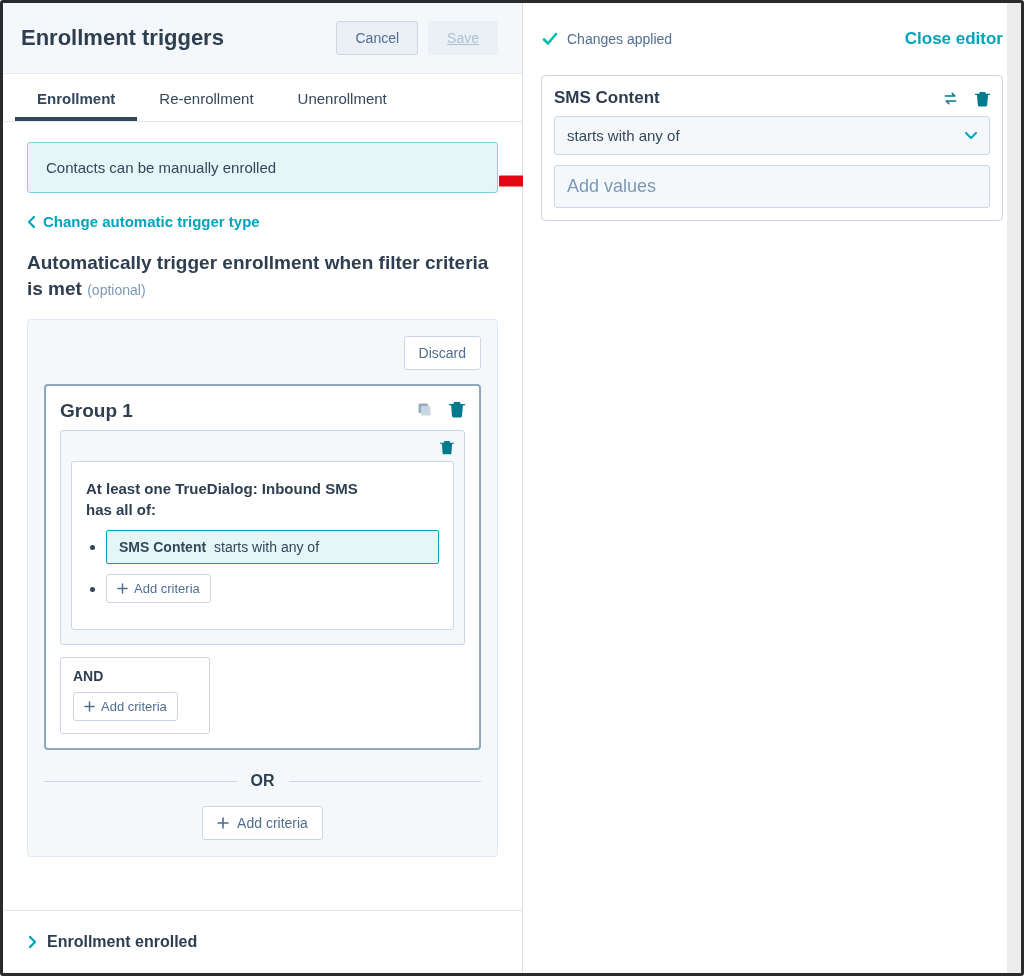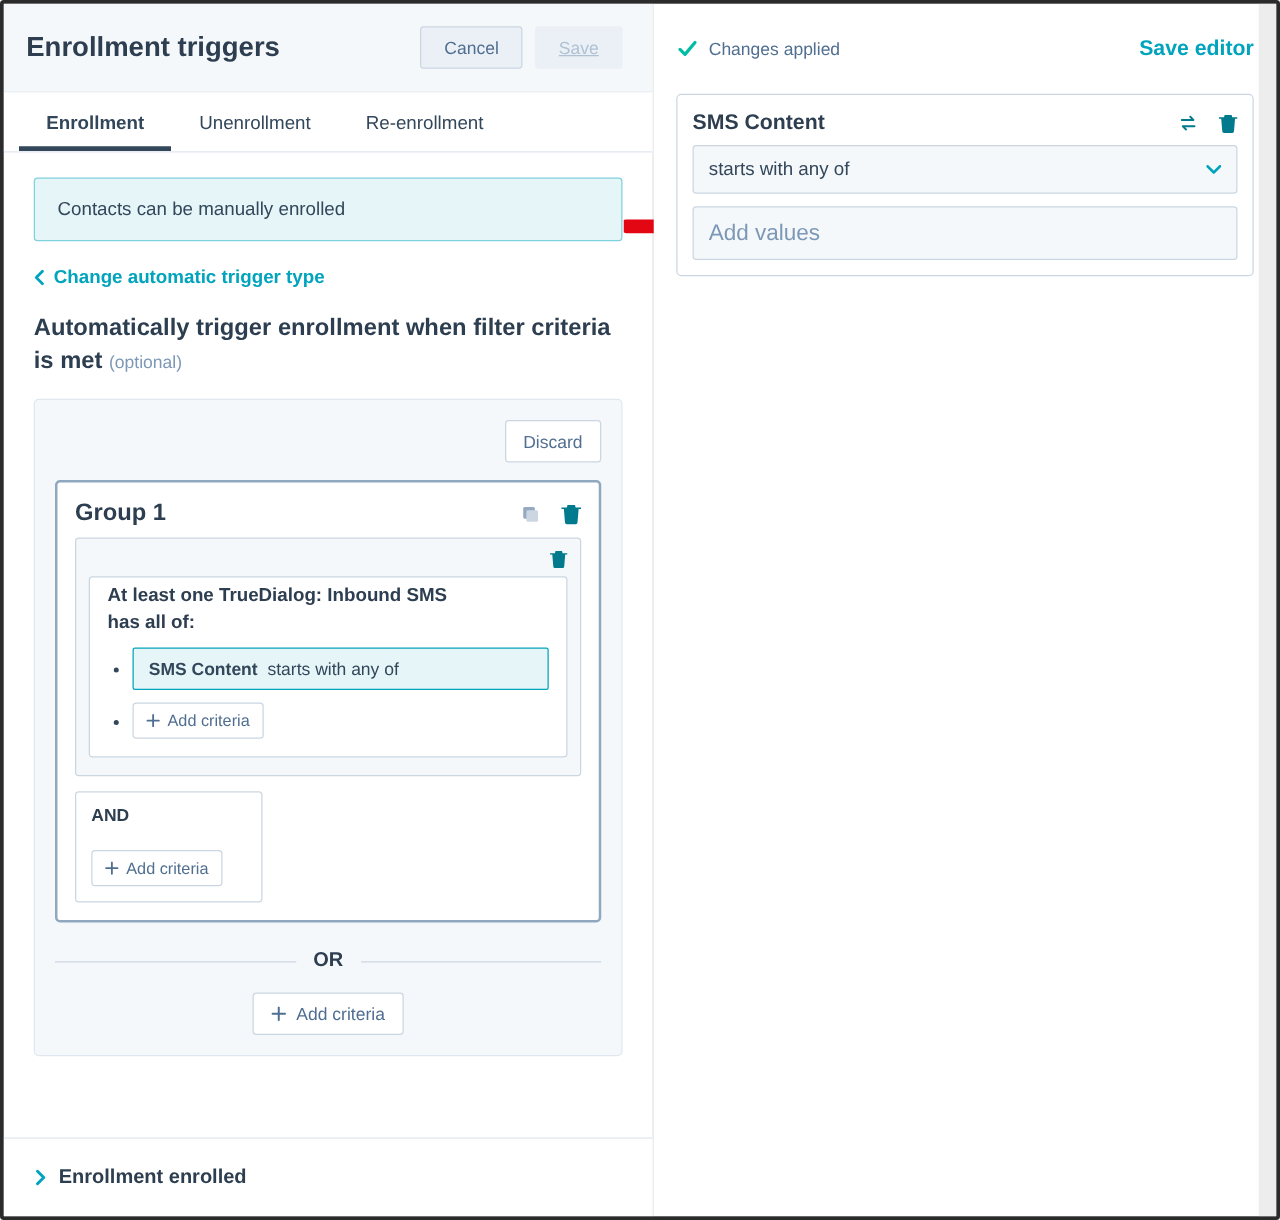--- a/index.html
+++ b/index.html
@@ -131,32 +131,32 @@
   .btn-light{
     background:#fff;border:1px solid var(--border);color:#506e91;
     border-radius:3px;padding:8px 14px;font-size:14px;display:inline-flex;align-items:center;gap:8px;cursor:pointer;
   }
   .group-box{
     border:2px solid #8fa8c0;
     border-radius:4px;
     background:#fff;
     padding:14px;
   }
-  .group-header{display:flex;align-items:center;justify-content:space-between;margin-bottom:8px;}
+  .group-header{display:flex;align-items:flex-start;justify-content:space-between;margin-bottom:8px;}
   .group-header h3{margin:0;font-size:19px;font-weight:700;color:var(--text-darker);}
   .icon-row{display:flex;gap:16px;align-items:center;}
   .inner-box{
     border:1px solid var(--border);
     border-radius:3px;
     background:var(--bg-panel);
     padding:8px 10px 14px;
   }
   .inner-box .trash-line{display:flex;justify-content:flex-end;margin-bottom:6px;}
   .criteria-card{
-    background:#fff;border:1px solid var(--border);border-radius:3px;padding:4px 14px;
+    background:#fff;border:1px solid var(--border);border-radius:3px;padding:16px 14px;
   }
   .criteria-card .title{font-size:15px;font-weight:700;color:var(--text-darker);line-height:1.4;}
   ul.bullets{margin:10px 0 0 0;padding-left:20px;list-style:disc;color:#33475b;}
   ul.bullets li{margin-bottom:10px;}
   .chip{
     background:var(--bg-mint);border:1px solid var(--teal);border-radius:2px;
     padding:8px 12px;font-size:14px;color:var(--text-dark);display:inline-block;width:100%;
   }
   .chip b{font-weight:700;}
   .btn-mini{
@@ -164,21 +164,21 @@
     border-radius:3px;padding:6px 10px;font-size:13px;display:inline-flex;align-items:center;gap:6px;cursor:pointer;
   }
   .and-box{
     margin-top:12px;
     border:1px solid var(--border);
     border-radius:3px;
     background:#fff;
     width:150px;
     padding:10px 12px 12px;
   }
-  .and-box .lbl{font-weight:700;color:var(--text-darker);font-size:14px;margin-bottom:20px;}
+  .and-box .lbl{font-weight:700;color:var(--text-darker);font-size:14px;margin-bottom:8px;}
   .or-block{margin-top:22px;}
   .or-line{display:flex;align-items:center;gap:14px;font-weight:700;color:var(--text-darker);}
   .hr{flex:1;height:1px;background:#cbd6e2;}
   .or-add{margin-top:16px;display:flex;justify-content:center;}
   .footer-bar{
     border-top:1px solid var(--border-light);
     padding:22px 24px;
     display:flex;align-items:center;gap:10px;background:#fff;
   }
   .footer-bar .chev{color:var(--teal);}
@@ -231,22 +231,22 @@
     <div class="left-header">
       <h1>Enrollment triggers</h1>
       <div style="display:flex;gap:10px;">
         <button class="btn-shell btn-cancel">Cancel</button>
         <button class="btn-shell btn-save">Save</button>
       </div>
     </div>
 
     <div class="tabs">
       <div class="tab active">Enrollment</div>
+      <div class="tab">Re-enrollment</div>
       <div class="tab">Unenrollment</div>
-      <div class="tab">Re-enrollment</div>
     </div>
 
     <div class="main">
 
       <div class="info-banner">Contacts can be manually enrolled</div>
 
       <div class="link-row">
         <span class="i">
           <svg width="10" height="14" viewBox="0 0 10 14" fill="none">
               <path d="M7 2 L2 7 L7 12" stroke-width="2.2" stroke-linecap="round" stroke-linejoin="round"></path>
@@ -376,21 +376,21 @@
   <div class="right">
     <div class="right-head">
       <div class="status">
         <span class="i">
           <svg width="18" height="18" viewBox="0 0 18 18">
               <path d="M3 9.5l4 4L15 4" stroke="#00bda5" stroke-width="2.6" fill="none" stroke-linecap="round" stroke-linejoin="round"></path>
             </svg>
         </span>
         <span>Changes applied</span>
       </div>
-      <span class="close-link">Save editor</span>
+      <span class="close-link">Close editor</span>
     </div>
 
     <div class="editor-card">
       <div class="editor-head">
         <h3>SMS Content</h3>
         <div class="icon-row">
           <span class="i">
             <svg width="17" height="17" viewBox="0 0 20 20" fill="none" stroke="#007a8c" stroke-width="1.8" stroke-linecap="round" stroke-linejoin="round">
                 <path d="M4 7h11l-3-3M16 13H5l3 3"></path>
               </svg>

